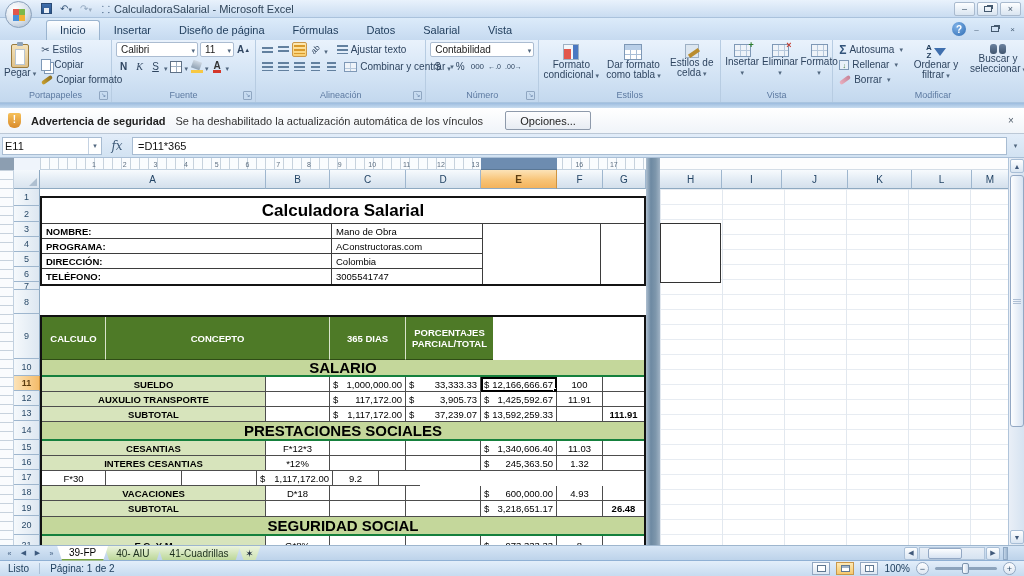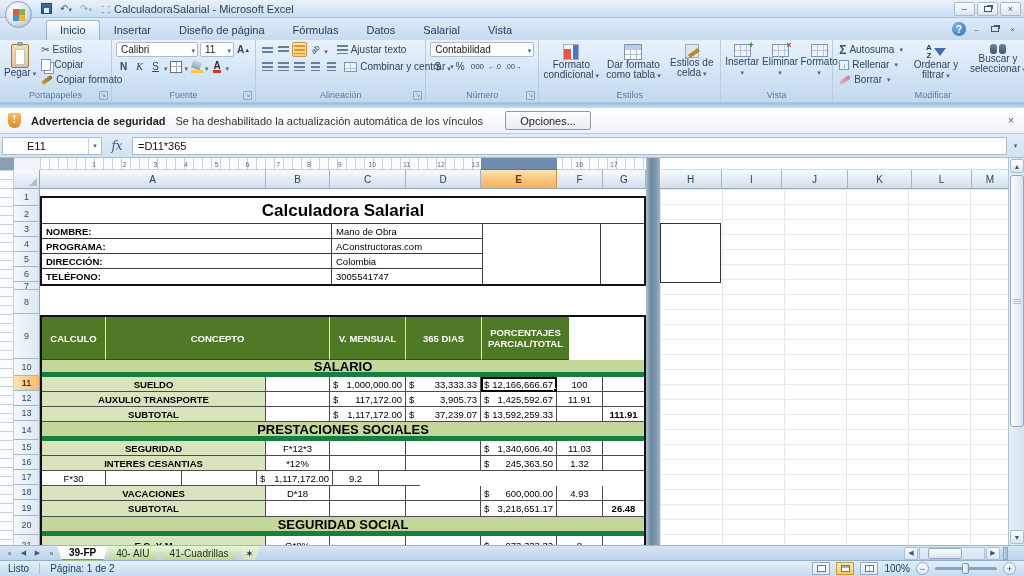--- a/index.html
+++ b/index.html
@@ -101,21 +101,21 @@
   .sec-title{font-weight:bold;color:#222}
   .sec-msg{color:#333}
   .optbtn{margin-left:12px;width:86px;height:19px;border:1px solid #8e9aab;border-radius:2px;
     background:linear-gradient(#fdfdfe,#e7ecf3);display:flex;align-items:center;justify-content:center;color:#222}
   .sec-x{margin-left:auto;margin-right:5px;width:16px;height:15px;display:flex;align-items:center;justify-content:center;color:#55616e;font-size:10px}
 
   
   .fbar{position:absolute;left:0;top:134px;right:0;height:24px;background:linear-gradient(#e2edf9,#d2e2f2);
     border-bottom:1px solid #aabfd6;display:flex;align-items:center;padding:0 2px;gap:2px}
   .namebox{width:100px;height:18px;background:#fff;border:1px solid #a8bcd2;display:flex;align-items:center}
-  .namebox .nb{flex:1;padding-left:24px;font-size:11px;color:#111}
+  .namebox .nb{flex:1;padding-left:2px;font-size:11px;color:#111}
   .namebox .nbd{width:13px;height:100%;border-left:1px solid #c4d2e2;display:flex;align-items:center;justify-content:center;font-size:7px;color:#51677f}
   .fxwrap{width:26px;height:18px;display:flex;align-items:center;justify-content:center;
     font-family:"DejaVu Serif",serif;font-style:italic;font-size:12px;color:#3e5a78}
   .fmla{flex:1;height:18px;background:#fff;border:1px solid #a8bcd2;display:flex;align-items:center;padding-left:5px;font-size:11px;color:#111}
   .fexp{width:13px;height:18px;display:flex;align-items:center;justify-content:center;font-size:7px;color:#51677f}
 
   
   .rulcorner{position:absolute;left:0;top:158px;width:14px;height:12px;background:#8c9eb1}
   .hruler{position:absolute;left:40px;top:158px;width:612px;height:12px;background:#fafcfe;border-bottom:1px solid #c2d1e0;
     display:flex;align-items:center;justify-content:space-between;padding:0 34px 0 52px;font-size:7px;color:#5d6e80;
@@ -180,22 +180,22 @@
   .maintable{position:absolute;left:0;top:126px;width:606px;border:2px solid #111;background:#fff}
   .trow{display:flex}
   .c{border-right:1px solid #4d4d4d;border-bottom:1px solid #4d4d4d;display:flex;align-items:center;justify-content:center;
      font-size:9.5px;color:#000;overflow:hidden}
   .cA{width:224px}.cB{width:64px}.cC{width:76px}.cD{width:75px}.cE{width:76px}.cF{width:46px}.cG{width:41px;border-right:none}
   .cFG{width:87px;border-right:none}
   .h45{height:43px}.h17{height:17px}.h15{height:15px}.h19{height:19px}.h16{height:16px}.h20{height:20px}
   .header .c{background:#4e7a27;color:#fff;font-weight:bold;border-right:1px solid #d9e4cb;border-bottom:1px solid #2f4c16;
      text-align:center;line-height:11px;padding:0 2px}
   .header .cFG,.header .cG{border-right:none}
-  .secc{width:100%;background:#c4d79b;border-bottom:5px solid #15803d;display:flex;align-items:center;justify-content:center;
-     font-weight:bold;font-size:13px;color:#000}
+  .secc{width:100%;background:#c4d79b;border-bottom:2px solid #15803d;display:flex;align-items:center;justify-content:center;
+     font-weight:bold;font-size:15px;color:#000}
   .concept{background:#d7e4bc;font-weight:bold}
   .money{justify-content:space-between;padding:0 3px}
   .money .amt{text-align:right}
   .tot{font-weight:bold}
   .selcell{outline:2px solid #000;outline-offset:-2px;position:relative}
   .fillh{position:absolute;right:-1px;bottom:-1px;width:4px;height:4px;background:#000;border:1px solid #fff}
 
   
   .vscroll{position:absolute;right:0;top:158px;width:16px;height:387px;background:linear-gradient(90deg,#e9eff7,#d6e3f1);border-left:1px solid #b0c4da}
   .vsbtn{position:absolute;left:1px;width:14px;height:14px;border:1px solid #a8bed6;border-radius:2px;
@@ -205,21 +205,21 @@
     background:linear-gradient(90deg,#fdfeff,#d7e3f2);display:flex;align-items:center;justify-content:center}
   .vsthumb i{display:block;width:8px;height:5px;background:repeating-linear-gradient(#aebfd4 0 1px,transparent 1px 2px)}
 
   
   .tabsbar{position:absolute;left:0;right:0;top:545px;height:15px;background:linear-gradient(#d6e5f5,#bdd3ea);
     border-top:1px solid #9eb6ce;display:flex;align-items:center;font-size:10px}
   .nav{display:flex;gap:1px;padding:0 3px}
   .nbtn{width:13px;height:13px;display:flex;align-items:center;justify-content:center;font-size:7px;color:#3d5a7e}
   .stab{height:15px;display:flex;align-items:center;padding:0 12px;color:#1c2e1c;
     background:linear-gradient(#ebf4de,#b9d594);clip-path:polygon(0 0,100% 0,calc(100% - 5px) 100%,5px 100%);margin-left:-4px}
-  .stab.active{background:#fff;font-weight:bold;border-bottom:2px solid #76a23d;z-index:2;color:#000}
+  .stab.active{background:#fff;font-weight:normal;border-bottom:2px solid #76a23d;z-index:2;color:#000}
   .instab{width:22px;height:14px;margin-left:-2px;background:linear-gradient(#ebf4de,#cfe3b4);
     clip-path:polygon(0 0,100% 0,calc(100% - 5px) 100%,5px 100%);display:flex;align-items:center;justify-content:center}
   .hscroll{margin-left:auto;display:flex;align-items:center;gap:1px;margin-right:16px}
   .hsbtn{width:14px;height:13px;border:1px solid #a8bed6;border-radius:2px;background:linear-gradient(#fdfeff,#d9e5f2);
     display:flex;align-items:center;justify-content:center;font-size:7px;color:#41597a}
   .hstrack{width:66px;height:13px;position:relative;background:linear-gradient(#e9eff7,#d6e3f1);border:1px solid #b0c4da}
   .hsthumb{position:absolute;left:8px;top:0;width:34px;height:11px;border:1px solid #93a8c4;border-radius:2px;background:linear-gradient(#fdfeff,#d7e3f2)}
   .splitter{width:5px;height:13px;background:linear-gradient(90deg,#c3d5e8,#9db6d0);border:1px solid #8fa8c4;margin-left:2px}
 
   
@@ -601,21 +601,20 @@
           <div class="tb-box1"></div>
           <div class="tb-box2"></div>
         </div>
       </div>
 
 
       <div class="maintable">
         <div class="trow header h45">
           <div class="c cB">CALCULO</div>
           <div class="c cA">CONCEPTO</div>
-          <div class="c cC">V. MENSUAL</div>
           <div class="c cE">365 DIAS</div>
           <div class="c cFG">PORCENTAJES PARCIAL/TOTAL</div>
         </div>
 
         <div class="trow h17">
           <div class="secc">SALARIO</div>
         </div>
 
         <div class="trow h15">
           <div class="c cA concept">SUELDO</div>
@@ -673,21 +672,21 @@
             </div>
           <div class="c cF"></div>
           <div class="c cG tot">111.91</div>
         </div>
 
         <div class="trow h19">
           <div class="secc">PRESTACIONES SOCIALES</div>
         </div>
 
         <div class="trow h15">
-          <div class="c cA concept">SEGURIDAD</div>
+          <div class="c cA concept">CESANTIAS</div>
           <div class="c cB">F*12*3</div>
           <div class="c cC"></div>
           <div class="c cD"></div>
           <div class="c cE money">
               <span>$</span>
               <span class="amt">1,340,606.40</span>
             </div>
           <div class="c cF">11.03</div>
           <div class="c cG"></div>
         </div>

